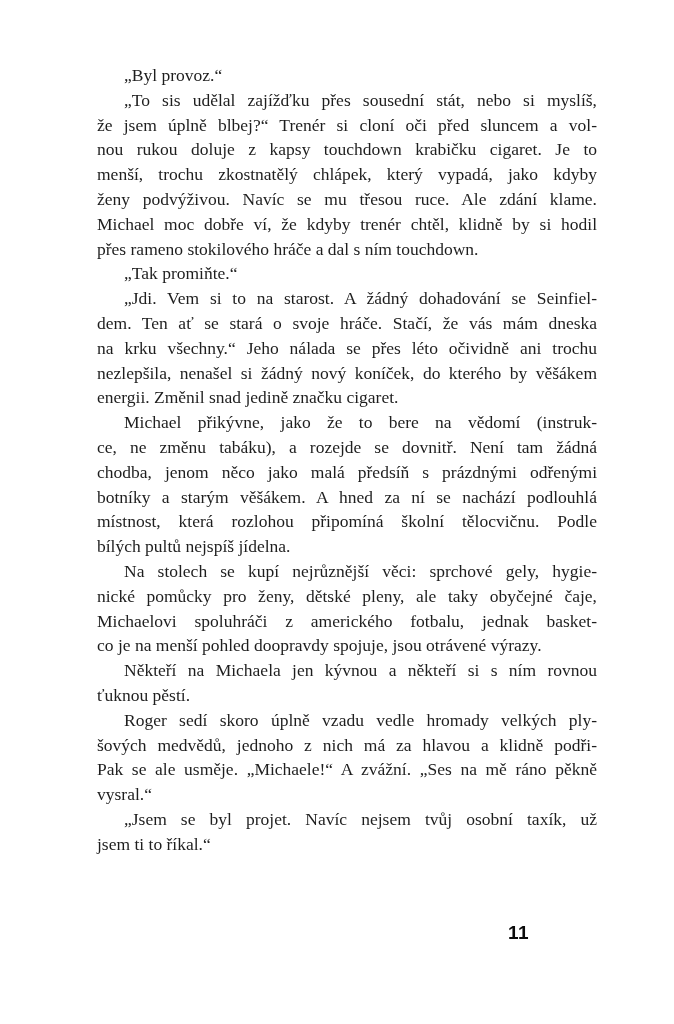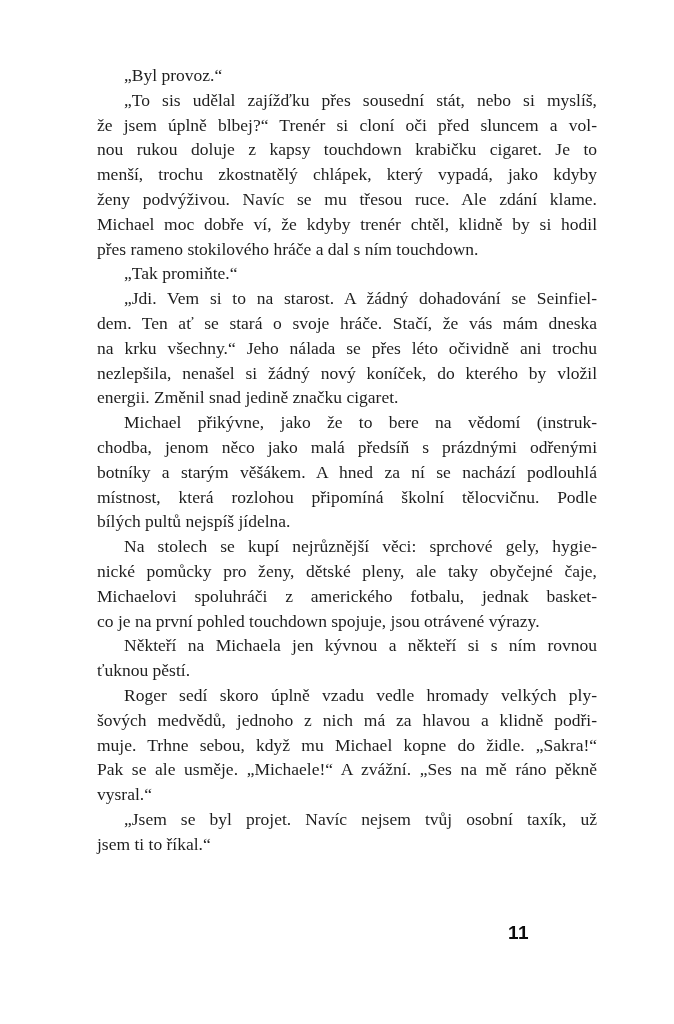--- a/index.html
+++ b/index.html
@@ -70,44 +70,44 @@
         <div class="line j">Michael moc dobře ví, že kdyby trenér chtěl, klidně by si hodil</div>
         <div class="line">přes rameno stokilového hráče a dal s ním touchdown.</div>
       </div>
       <div class="para">
         <div class="line first">„Tak promiňte.“</div>
       </div>
       <div class="para">
         <div class="line j first">„Jdi. Vem si to na starost. A žádný dohadování se Seinfiel-</div>
         <div class="line j">dem. Ten ať se stará o svoje hráče. Stačí, že vás mám dneska</div>
         <div class="line j">na krku všechny.“ Jeho nálada se přes léto očividně ani trochu</div>
-        <div class="line j">nezlepšila, nenašel si žádný nový koníček, do kterého by vložil</div>
+        <div class="line j">nezlepšila, nenašel si žádný nový koníček, do kterého by věšákem</div>
         <div class="line">energii. Změnil snad jedině značku cigaret.</div>
       </div>
       <div class="para">
         <div class="line j first">Michael přikývne, jako že to bere na vědomí (instruk-</div>
+        <div class="line j">ce, ne změnu tabáku), a rozejde se dovnitř. Není tam žádná</div>
         <div class="line j">chodba, jenom něco jako malá předsíň s prázdnými odřenými</div>
         <div class="line j">botníky a starým věšákem. A hned za ní se nachází podlouhlá</div>
         <div class="line j">místnost, která rozlohou připomíná školní tělocvičnu. Podle</div>
         <div class="line">bílých pultů nejspíš jídelna.</div>
       </div>
       <div class="para">
         <div class="line j first">Na stolech se kupí nejrůznější věci: sprchové gely, hygie-</div>
         <div class="line j">nické pomůcky pro ženy, dětské pleny, ale taky obyčejné čaje,</div>
         <div class="line j">Michaelovi spoluhráči z amerického fotbalu, jednak basket-</div>
-        <div class="line">co je na první pohled touchdown spojuje, jsou otrávené výrazy.</div>
+        <div class="line">co je na menší pohled doopravdy spojuje, jsou otrávené výrazy.</div>
       </div>
       <div class="para">
         <div class="line j first">Někteří na Michaela jen kývnou a někteří si s ním rovnou</div>
         <div class="line">ťuknou pěstí.</div>
       </div>
       <div class="para">
         <div class="line j first">Roger sedí skoro úplně vzadu vedle hromady velkých ply-</div>
         <div class="line j">šových medvědů, jednoho z nich má za hlavou a klidně podři-</div>
-        <div class="line j">muje. Trhne sebou, když mu Michael kopne do židle. „Sakra!“</div>
         <div class="line j">Pak se ale usměje. „Michaele!“ A zvážní. „Ses na mě ráno pěkně</div>
         <div class="line">vysral.“</div>
       </div>
       <div class="para">
         <div class="line j first">„Jsem se byl projet. Navíc nejsem tvůj osobní taxík, už</div>
         <div class="line">jsem ti to říkal.“</div>
       </div>
     </div>
   <div class="page-number">11</div>
 </div>

